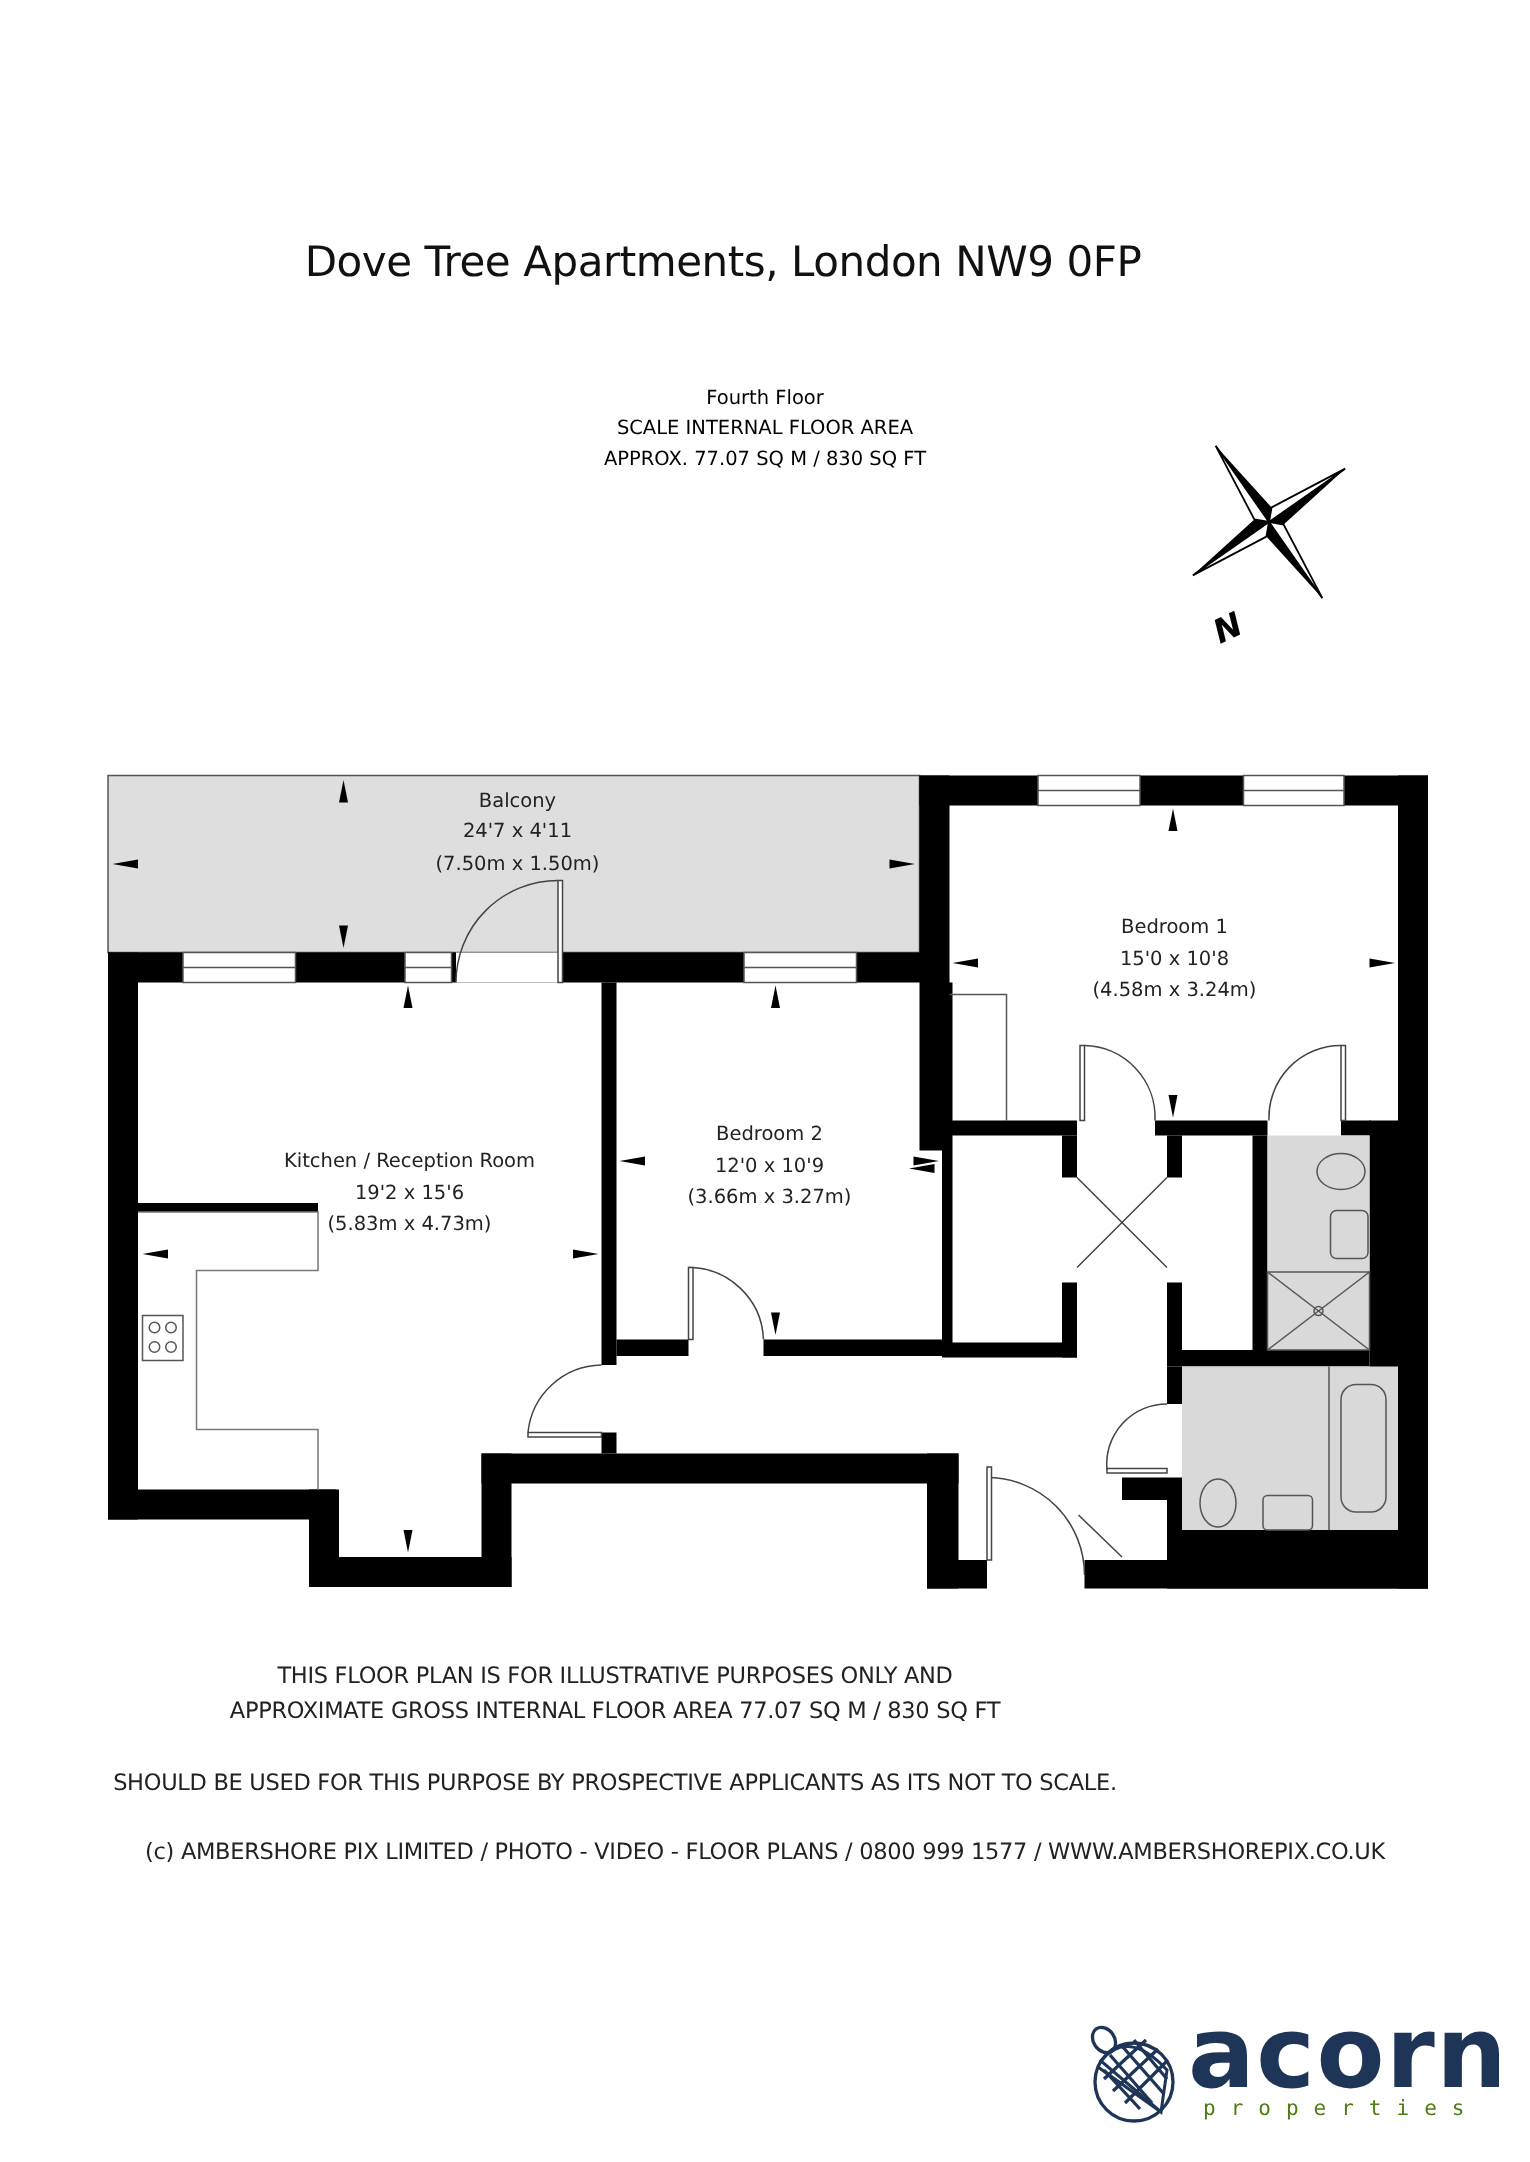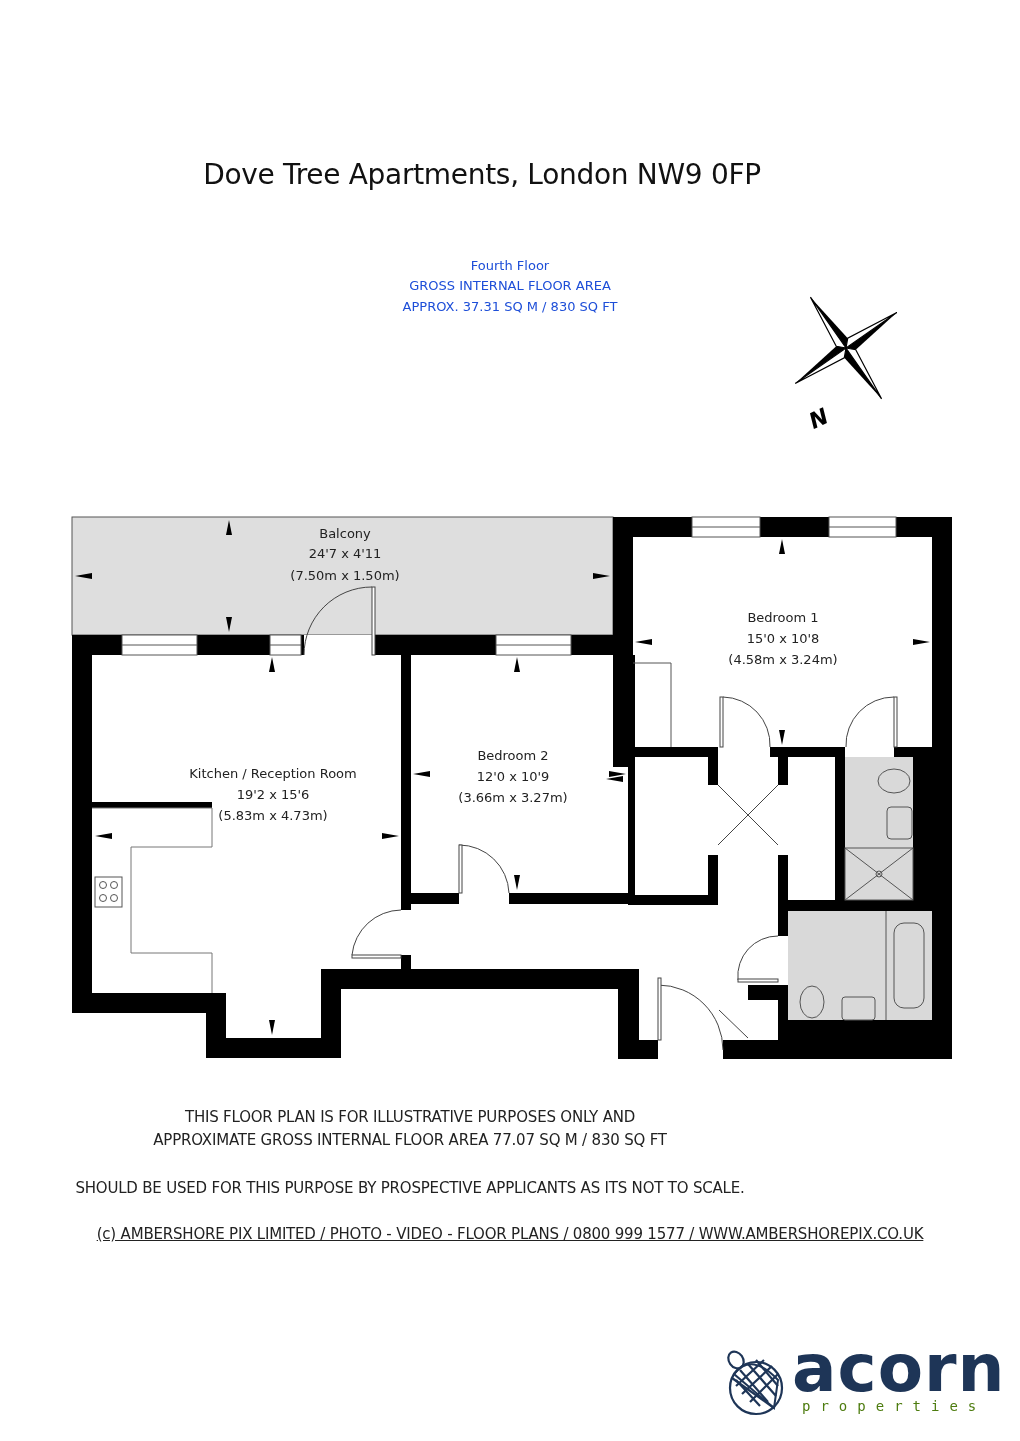--- a/index.html
+++ b/index.html
@@ -1,37 +1,37 @@
 <!DOCTYPE html>
 <html><head>
 <meta charset="utf-8">
 <style>
   html, body { margin: 0; padding: 0; background: #ffffff; }
   body { width: 1020px; height: 1441px; position: relative; overflow: hidden;
          font-family: "DejaVu Sans", sans-serif; color: #111; }
   .title { position: absolute; top: 158px; left: 0; width: 964px; text-align: center;
            font-size: 28px; letter-spacing: -0.3px; color: #111; }
-  .sub { position: absolute; left: 0; width: 1020px; text-align: center; font-size: 13px; color: #1d4ed8; }
+  .sub { position: absolute; left: 0; width: 1020px; text-align: center; font-size: 13px; color: #000000; }
   .plan { position: absolute; left: 0; top: 0; }
   .room-label { font-family: "DejaVu Sans", sans-serif; font-size: 13px; fill: #222; text-anchor: middle; }
   .footer { position: absolute; left: 0; width: 820px; text-align: center; font-size: 15px; color: #222; letter-spacing: -0.2px; }
-  .credit { position: absolute; left: 0; width: 1020px; text-align: center; font-size: 15px; color: #222; top: 1225px; letter-spacing: -0.2px; text-decoration: underline; }
+  .credit { position: absolute; left: 0; width: 1020px; text-align: center; font-size: 15px; color: #222; top: 1225px; letter-spacing: -0.2px; }
   .logo { position: absolute; left: 722px; top: 1340px; width: 280px; height: 80px; }
   .logo-word { position: absolute; left: 70px; top: -10px; font-family: "DejaVu Sans", sans-serif;
                font-size: 66px; font-weight: bold; color: #1e3557; letter-spacing: 1px; }
   .logo-sub { position: absolute; left: 80px; top: 58px; font-family: "DejaVu Sans Mono", monospace;
               font-size: 14px; font-weight: normal; color: #4d7c0f; letter-spacing: 10px; }
 </style>
 </head>
 <body>
 
 <div class="title">Dove Tree Apartments, London NW9 0FP</div>
 <div class="sub" style="top:258px">Fourth Floor</div>
-<div class="sub" style="top:278px">GROSS INTERNAL FLOOR AREA</div>
-<div class="sub" style="top:299px">APPROX. 37.31 SQ M / 830 SQ FT</div>
+<div class="sub" style="top:278px">SCALE INTERNAL FLOOR AREA</div>
+<div class="sub" style="top:299px">APPROX. 77.07 SQ M / 830 SQ FT</div>
 
 <svg class="plan" width="1020" height="1441" viewBox="0 0 1020 1441">
 
   <g transform="translate(846,348) rotate(-35)">
     <polygon points="0,-62 7,-7 0,0" fill="#000"></polygon>
     <polygon points="0,-62 -7,-7 0,0" fill="#fff" stroke="#000" stroke-width="1.2"></polygon>
     <polygon points="62,0 7,7 0,0" fill="#000"></polygon>
     <polygon points="62,0 7,-7 0,0" fill="#fff" stroke="#000" stroke-width="1.2"></polygon>
     <polygon points="0,62 -7,7 0,0" fill="#000"></polygon>
     <polygon points="0,62 7,7 0,0" fill="#fff" stroke="#000" stroke-width="1.2"></polygon>

